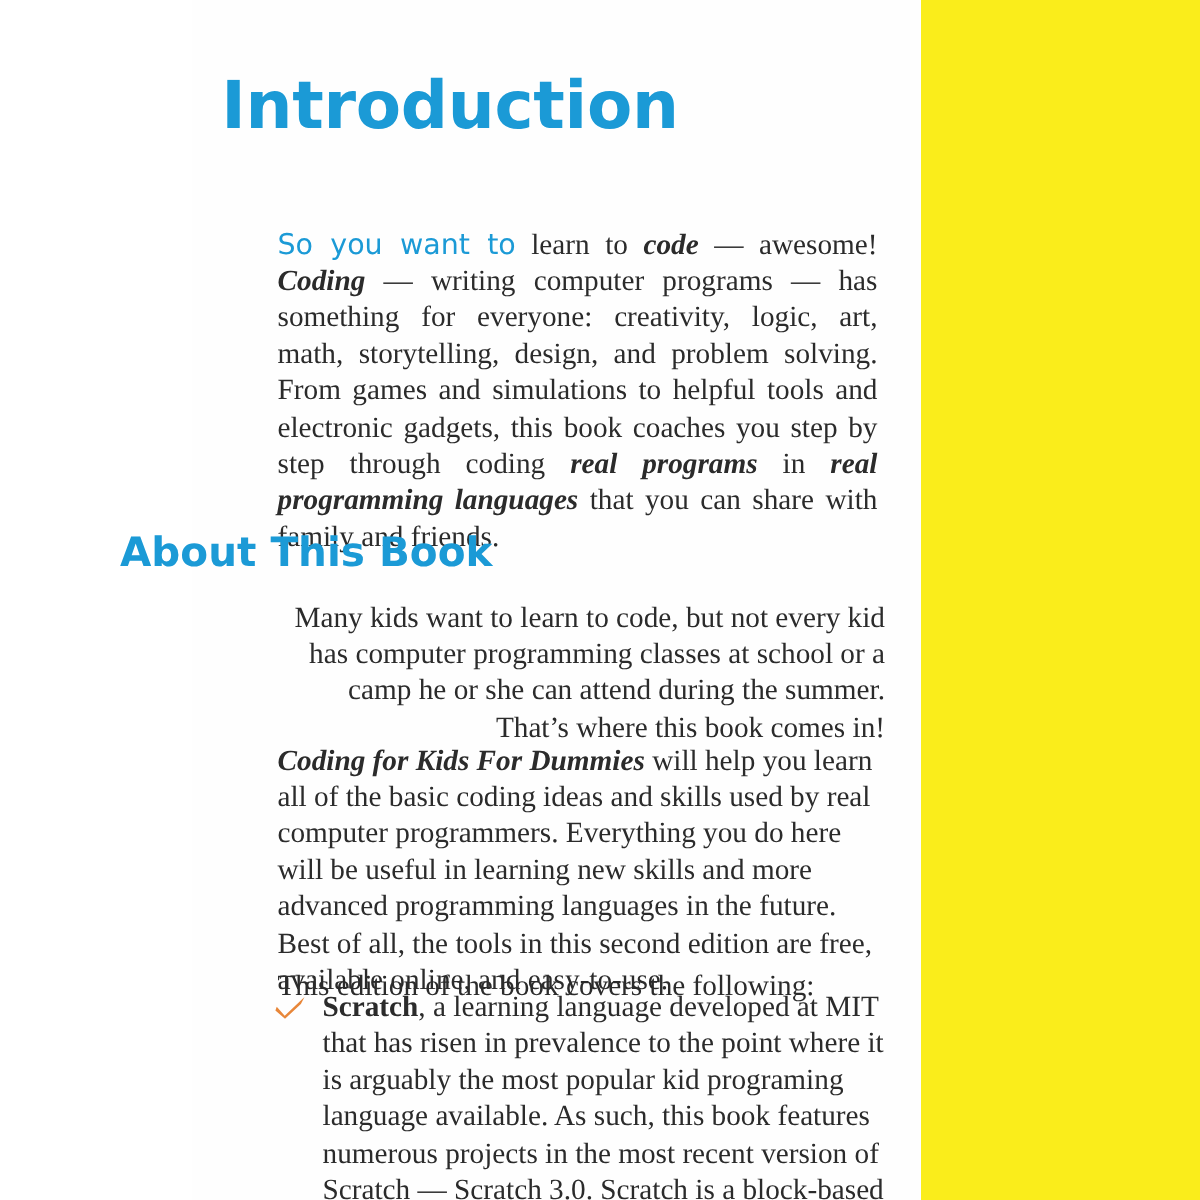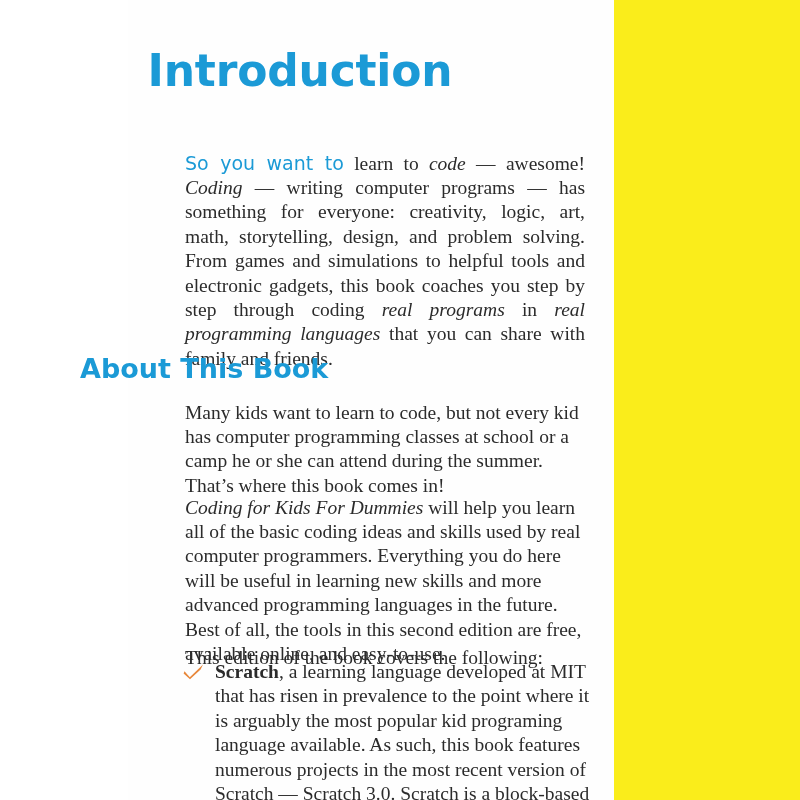--- a/index.html
+++ b/index.html
@@ -84,21 +84,21 @@
     color: #2b2b2b;
     text-align: justify;
     hyphens: manual;
   }
   .lead-in {
     font-family: "DejaVu Sans", sans-serif;
     font-weight: normal;
     font-size: 19px;
     color: #1b9ad6;
   }
-  .it { font-style: italic; }
+  .it { font-style: italic; font-weight: bold; }
   .bd { font-weight: bold; }
 
   
   .section-heading {
     position: absolute;
     left: 80px;
     top: 310px;
     font-family: "DejaVu Sans", sans-serif;
     font-weight: bold;
     font-size: 27px;
@@ -109,21 +109,21 @@
   
   .body-para {
     position: absolute;
     left: 185px;
     width: 405px;
     font-size: 19.5px;
     line-height: 24.4px;
     color: #2b2b2b;
     text-align: left;
   }
-  .para-1 { top: 360px; }
+  .para-1 { top: 360px; text-align: right; }
   .para-2 { top: 455px; }
   .para-3 { top: 605px; }
 
   
   .bullet-list {
     position: absolute;
     left: 183px;
     top: 639px;
     width: 408px;
   }

